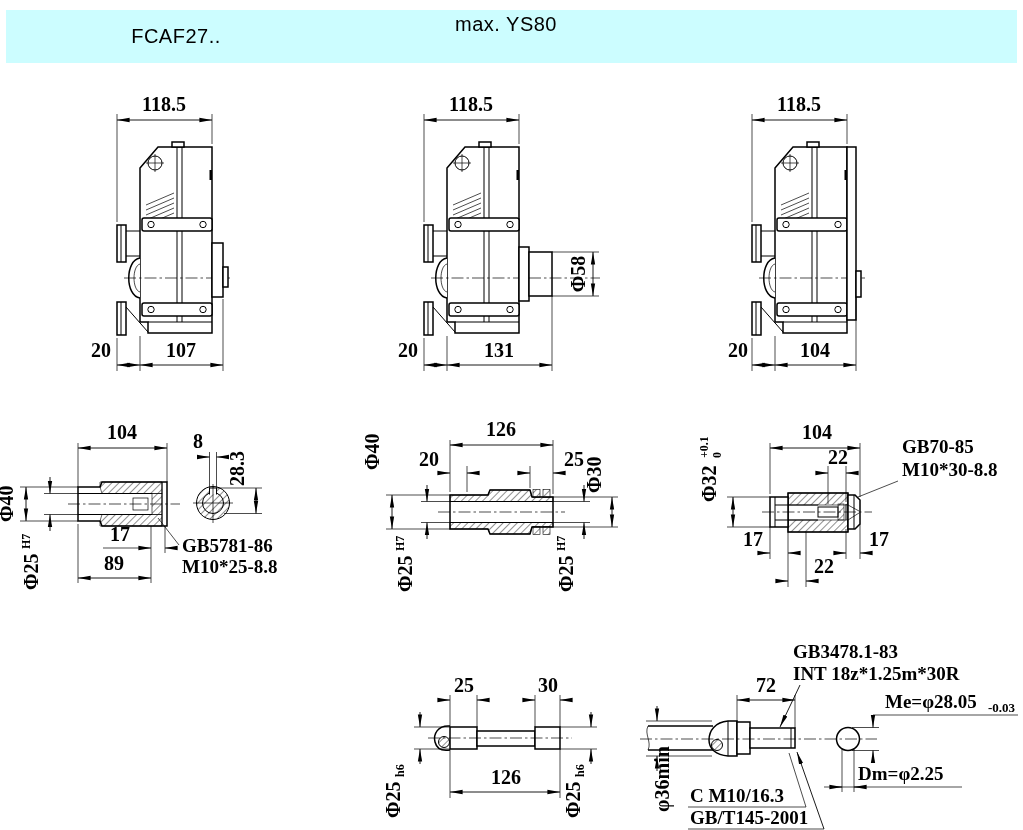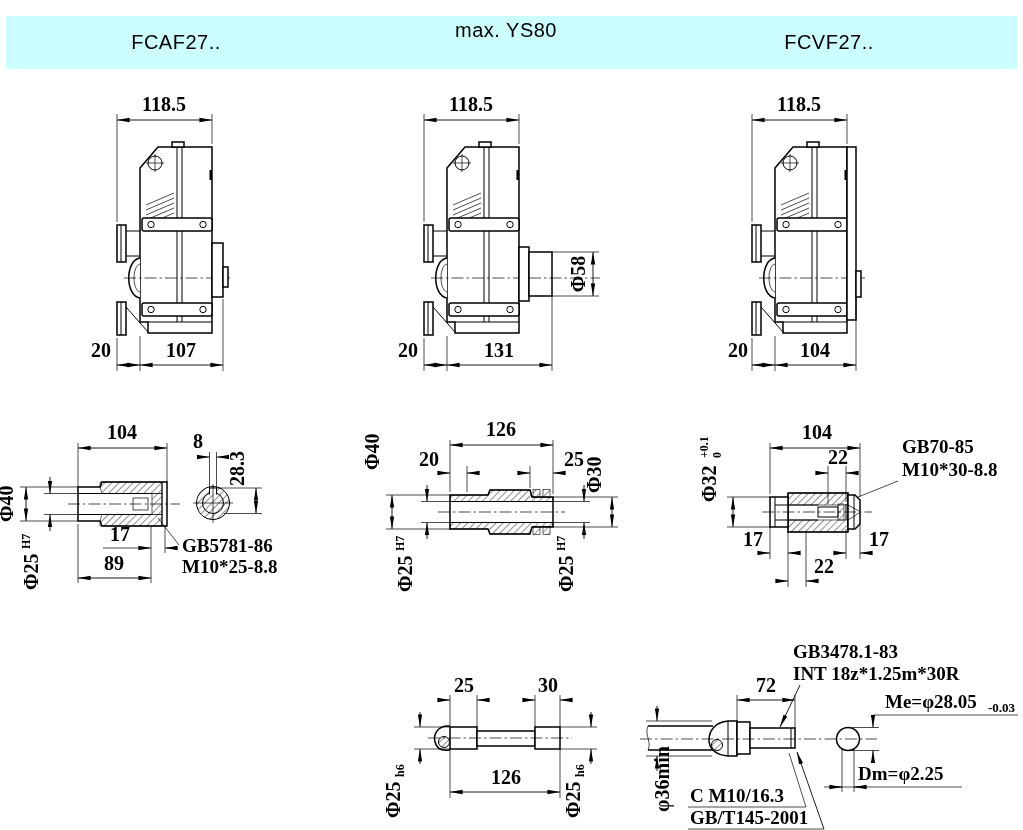--- a/index.html
+++ b/index.html
@@ -1,18 +1,18 @@
 <!DOCTYPE html>
 <html><head>
 <meta charset="utf-8">
 <style>
   html,body{margin:0;padding:0;background:#fff;}
   #stage{position:relative;width:1023px;height:830px;background:#fff;overflow:hidden;
          font-family:"Liberation Sans",sans-serif;}
-  #hdr{position:absolute;left:6px;top:16px;width:1011px;height:53px;background:#ccfdff;}
+  #hdr{position:absolute;left:6px;top:10px;width:1011px;height:53px;background:#ccfdff;}
   .htitle{position:absolute;color:#000;font-size:20px;letter-spacing:.5px;text-align:center;white-space:nowrap;}
   #ht-left{left:60px;top:15px;width:220px;}
   #ht-center{left:390px;top:2px;width:220px;line-height:24px;}
   #ht-right{left:713px;top:15px;width:220px;}
   svg text{font-family:"Liberation Serif",serif;font-weight:bold;fill:#000;}
   .dim{font-size:20px;text-anchor:middle;}
   .dimL{font-size:20px;text-anchor:start;}
   .note{font-size:19px;text-anchor:start;}
   .sm{font-size:12px;text-anchor:start;}
   .smm{font-size:13px;text-anchor:start;}
@@ -29,21 +29,20 @@
 </head>
 <body>
 
 <div id="stage">
 
   <div id="hdr">
     <div class="htitle" id="ht-left">FCAF27..</div>
     <div class="htitle" id="ht-center">
       <div>max. YS80</div>
     </div>
-    <div class="htitle" id="ht-right">FCVF27..</div>
   </div>
 
   <svg width="1023" height="830" style="position:absolute;left:0;top:0">
     <defs>
       <pattern id="hp" width="5" height="5" patternUnits="userSpaceOnUse" patternTransform="rotate(45)">
         <line x1="0" y1="0" x2="0" y2="5" stroke="#222" stroke-width="1"></line>
       </pattern>
       <marker id="ar" viewBox="0 0 14 6" refX="14" refY="3" markerWidth="14" markerHeight="6" orient="auto-start-reverse">
         <path d="M0,0.6 L14,3 L0,5.4 Z" fill="#000"></path>
       </marker>

